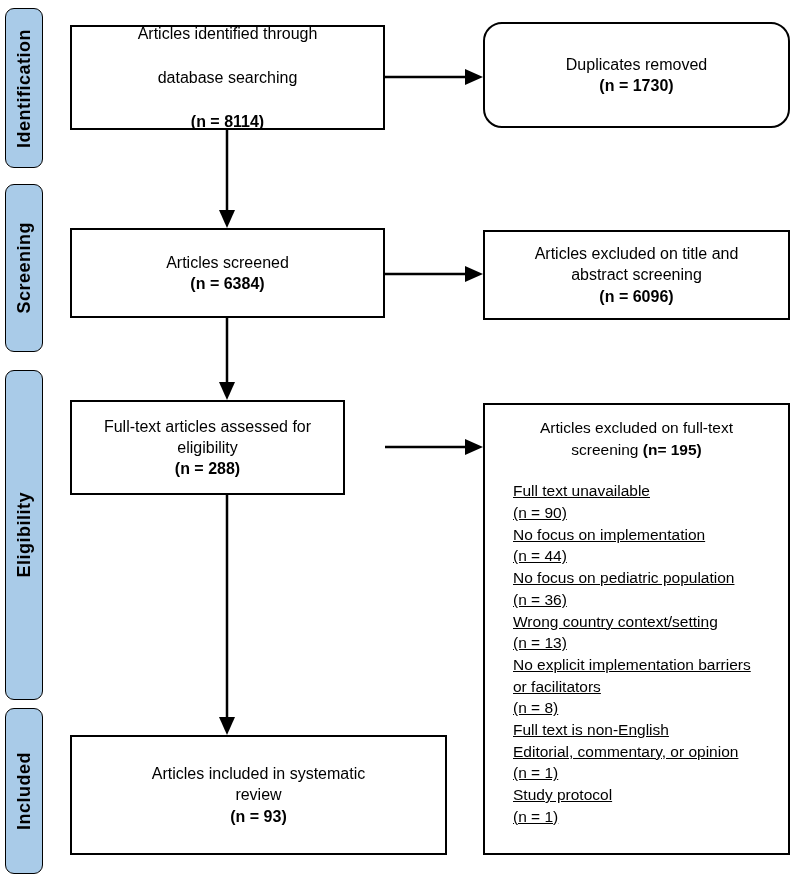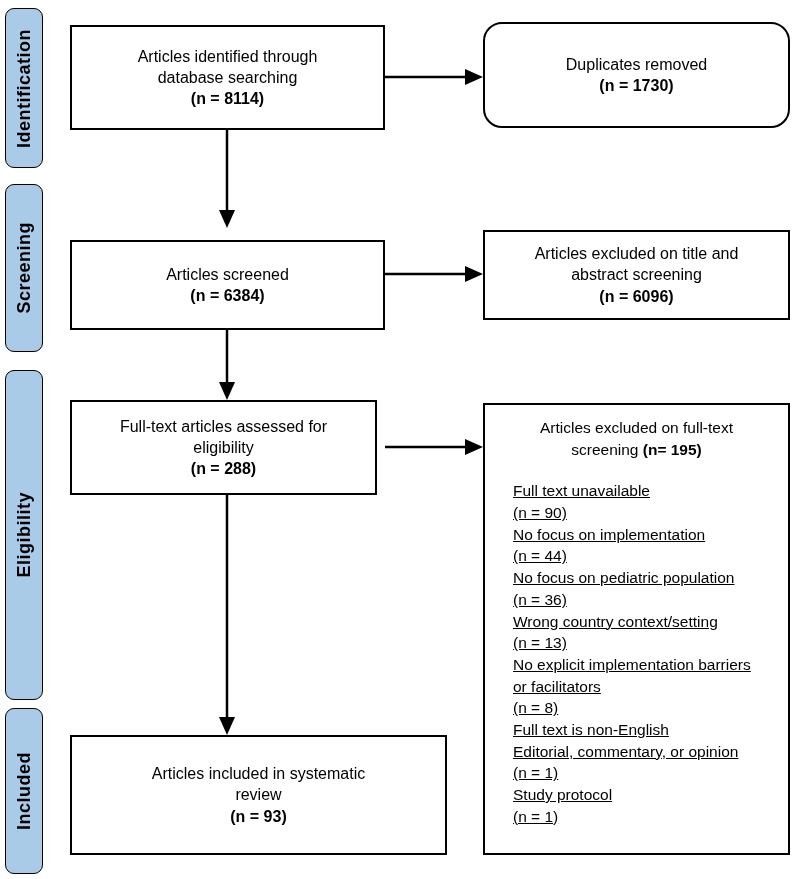--- a/index.html
+++ b/index.html
@@ -51,25 +51,25 @@
     flex-direction: column;
     align-items: center;
     justify-content: center;
     text-align: center;
     font-size: 16px;
     line-height: 1.32;
     padding: 6px 10px;
   }
   .box .bold { font-weight: bold; }
 
-  .box-identified        { left: 70px;  top: 25px;  width: 315px; height: 105px; }
+  .box-identified        { left: 70px;  top: 25px;  width: 315px; height: 105px; gap: 23px; }
   .box-duplicates        { left: 483px; top: 22px;  width: 307px; height: 106px; border-radius: 19px; }
-  .box-screened          { left: 70px;  top: 228px; width: 315px; height: 90px; margin-top: 12px; }
+  .box-screened          { left: 70px;  top: 228px; width: 315px; height: 90px; }
   .box-title-excluded    { left: 483px; top: 230px; width: 307px; height: 90px; }
-  .box-fulltext-assessed { left: 70px;  top: 400px; width: 307px; height: 95px; text-align: center; }
+  .box-fulltext-assessed { left: 70px;  top: 400px; width: 275px; height: 95px; text-align: center; }
   .box-included          { left: 70px;  top: 735px; width: 377px; height: 120px; }
 
   .box-fulltext-excluded {
     left: 483px; top: 403px; width: 307px; height: 452px;
     justify-content: flex-start;
     padding: 12px 28px;
     font-size: 15.5px;
     line-height: 1.4;
   }
   .excl-header { text-align: center; width: 100%; }

